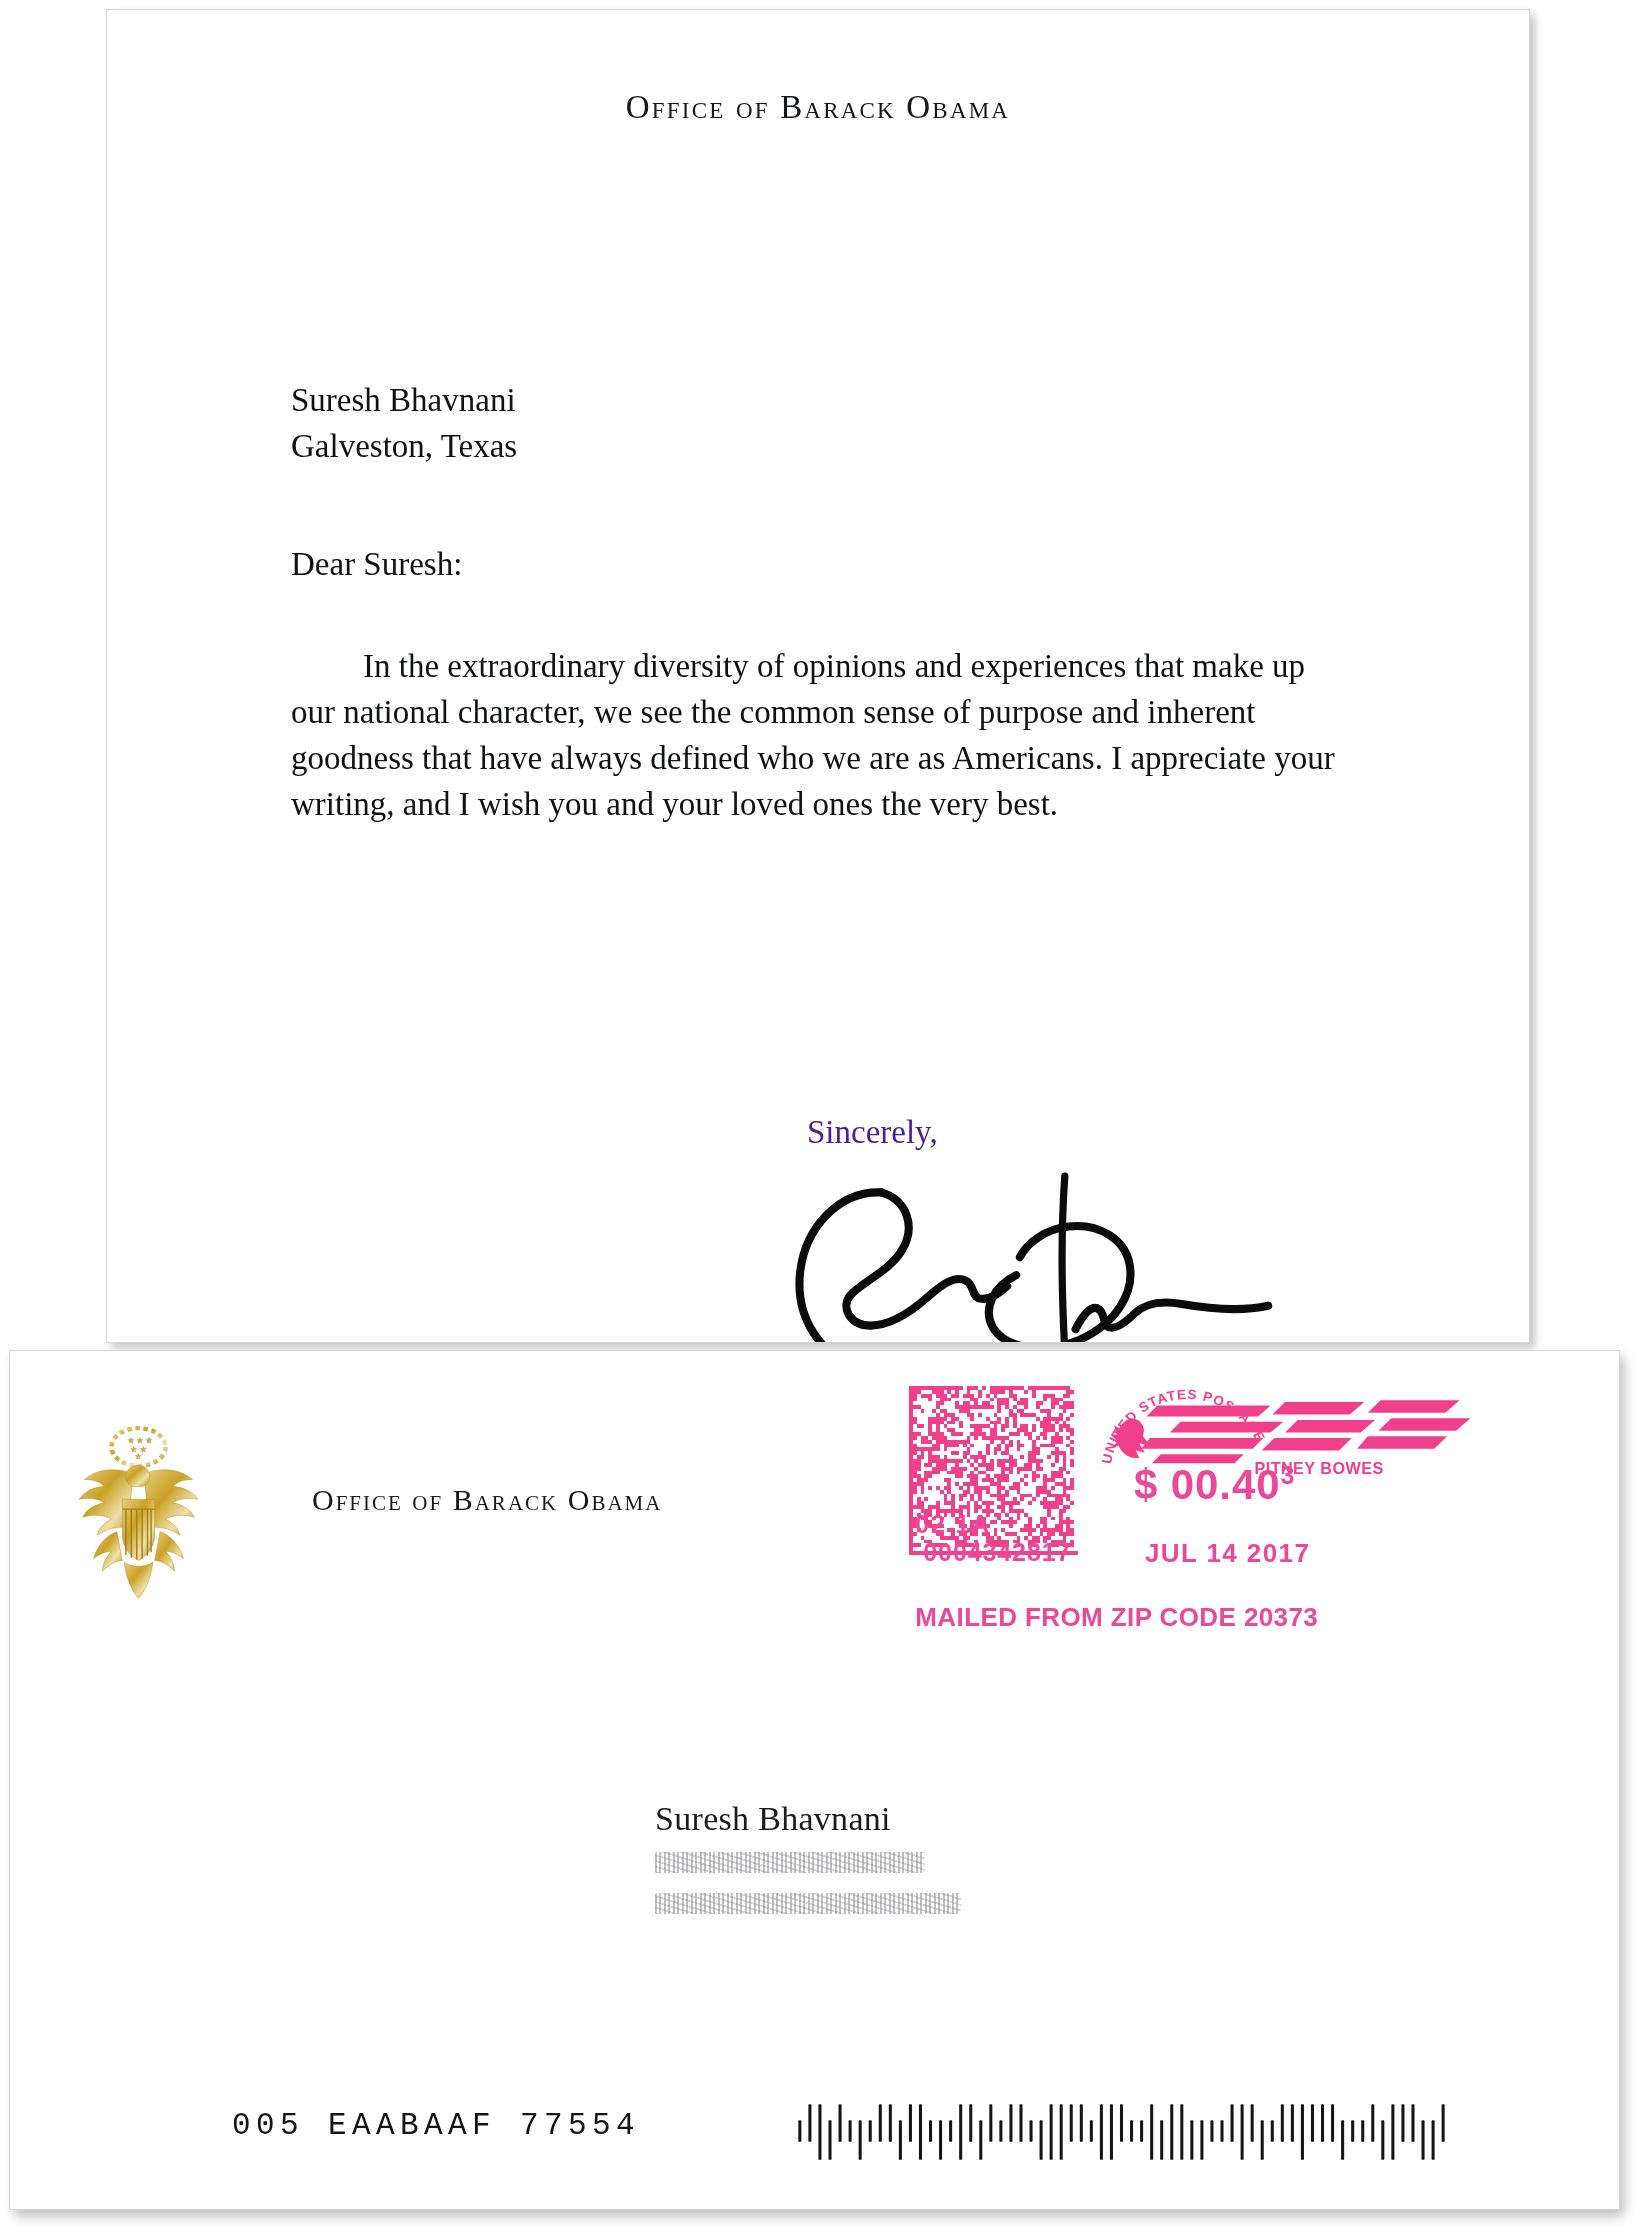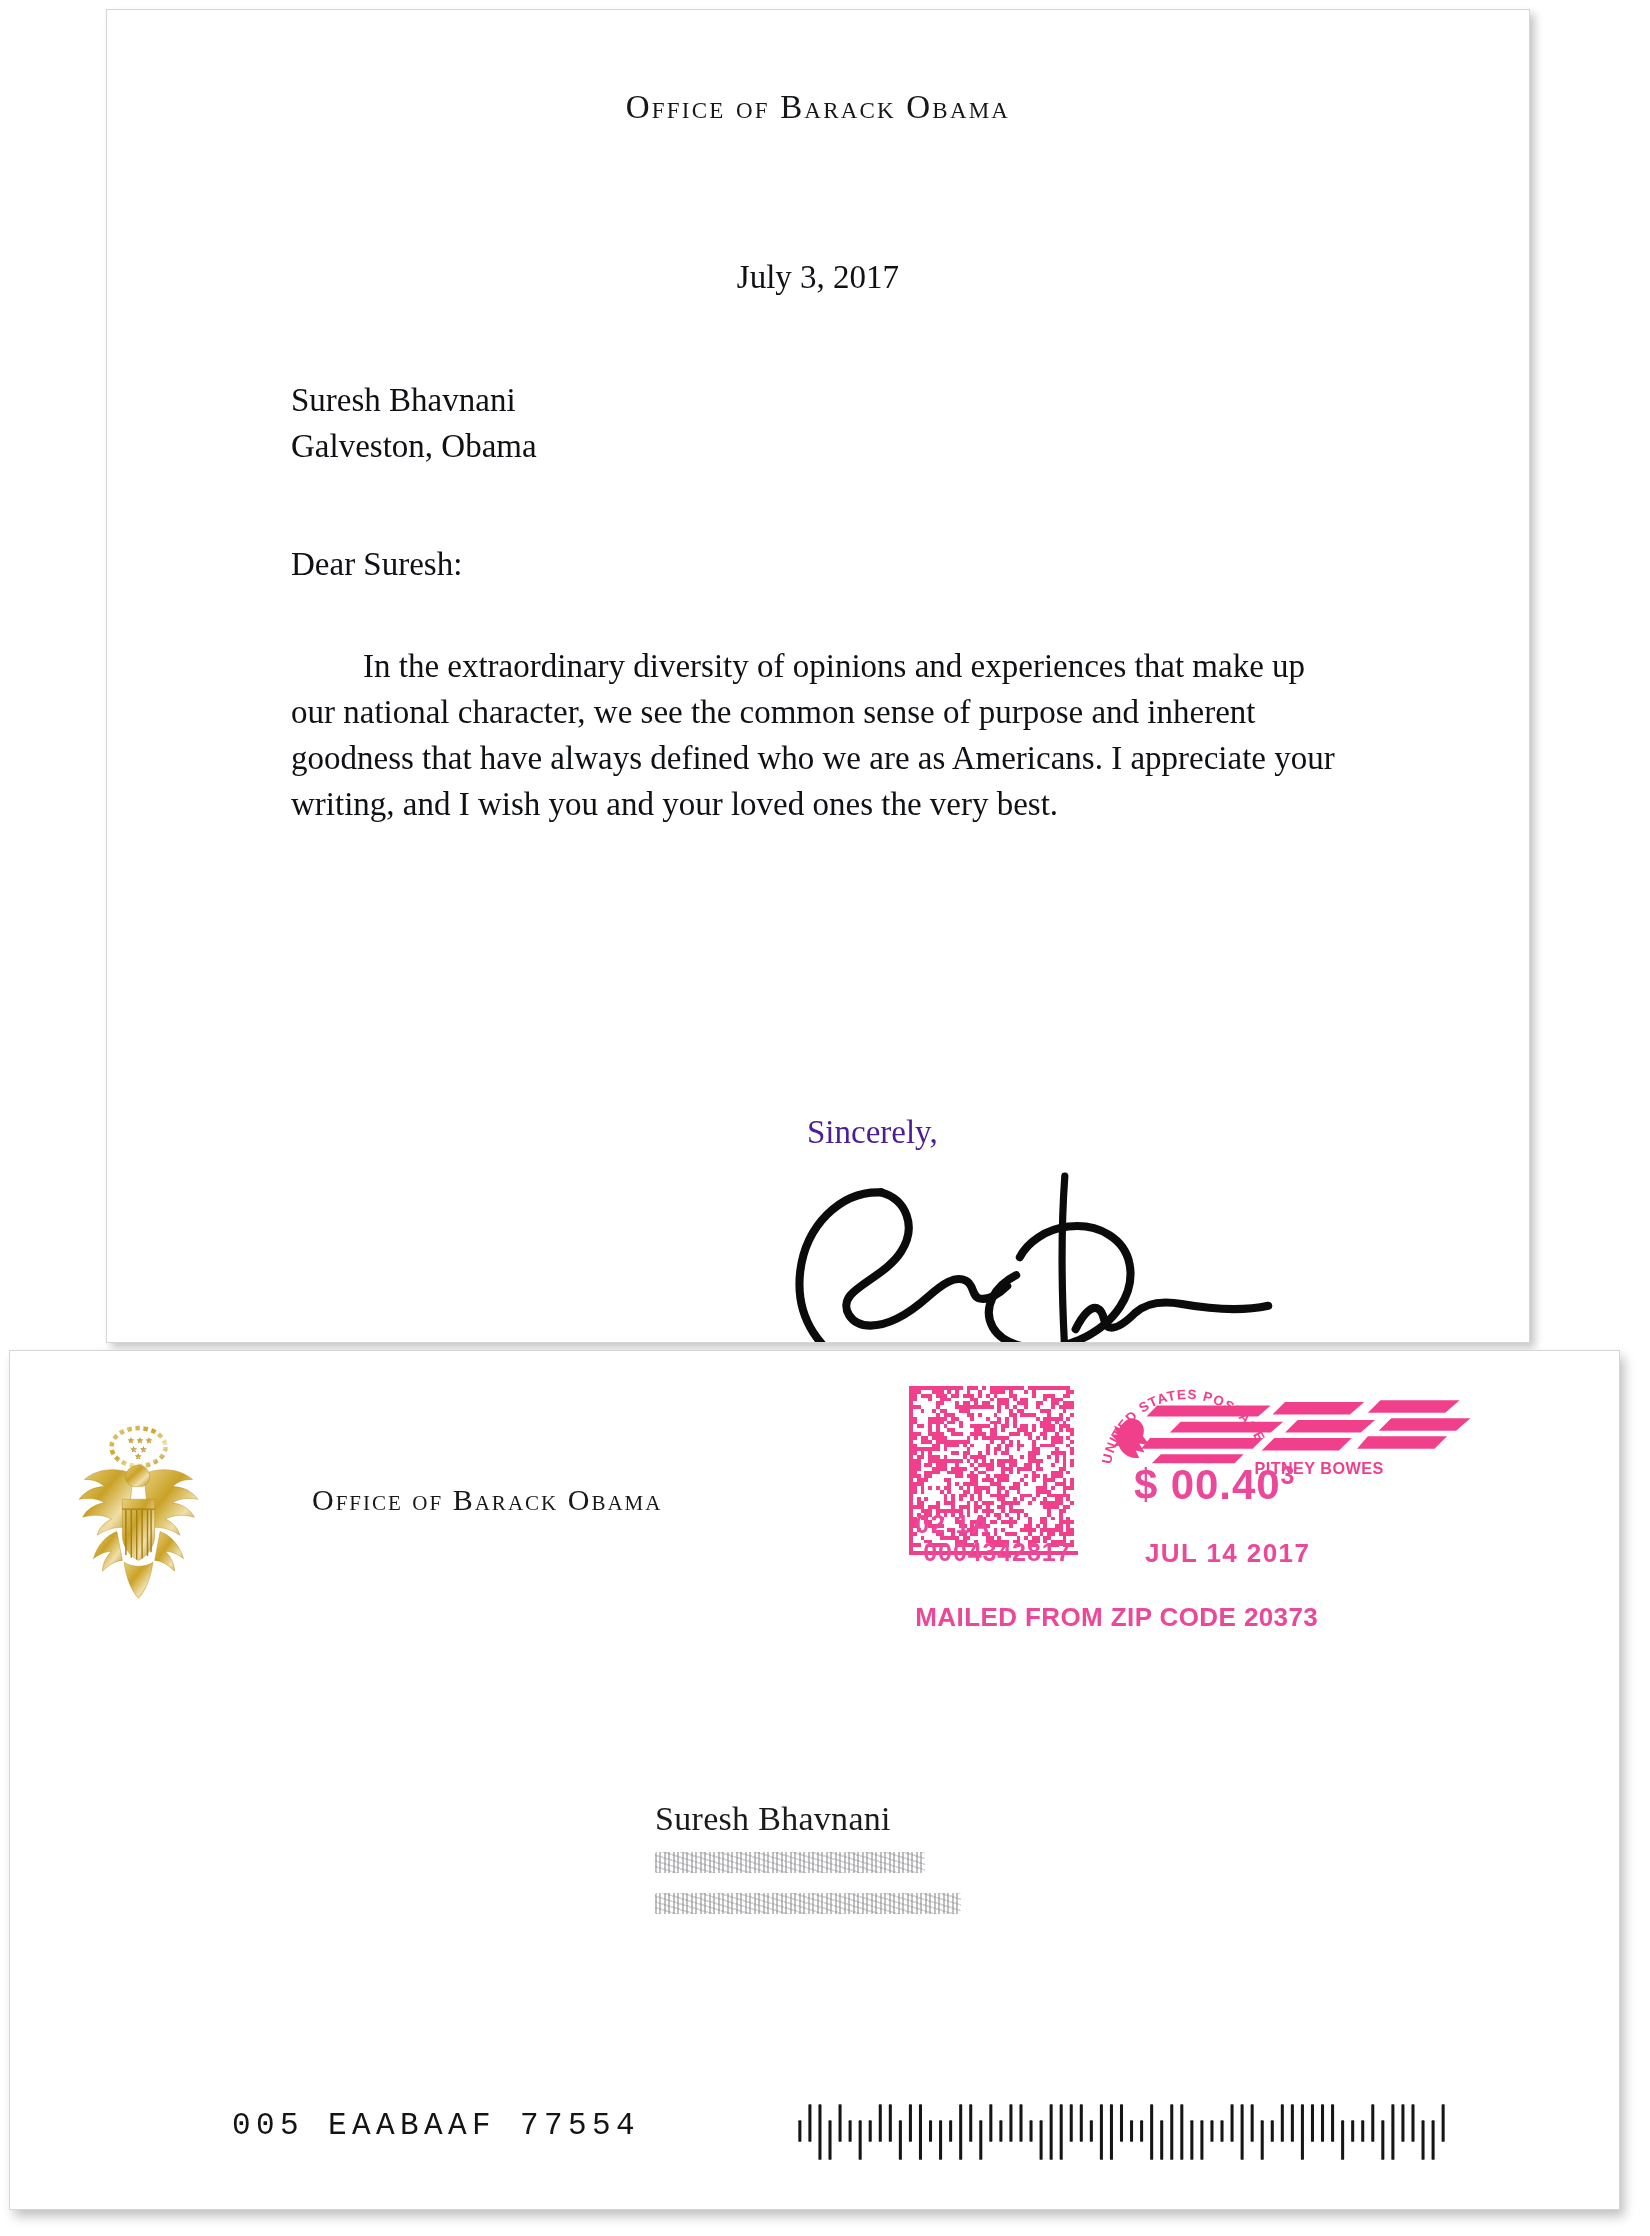--- a/index.html
+++ b/index.html
@@ -246,25 +246,24 @@
   }
   #imb-barcode svg { display: block; }
 </style>
 </head>
 <body>
 
 <div id="letter-sheet">
 
   <div id="letterhead">Office of Barack Obama</div>
 
-  <div id="letter-date">July 3, 2017</div>
 
   <div id="recipient-block">
     <div>Suresh Bhavnani</div>
-    <div>Galveston, Obama</div>
+    <div>Galveston, Texas</div>
   </div>
 
   <div id="salutation">Dear Suresh:</div>
 
   <div id="letter-body">
     <p>In the extraordinary diversity of opinions and experiences that make up our national character, we see the common sense of purpose and inherent goodness that have always defined who we are as Americans. I appreciate your writing, and I wish you and your loved ones the very best.</p>
   </div>
 
   <div id="closing">Sincerely,</div>
 

